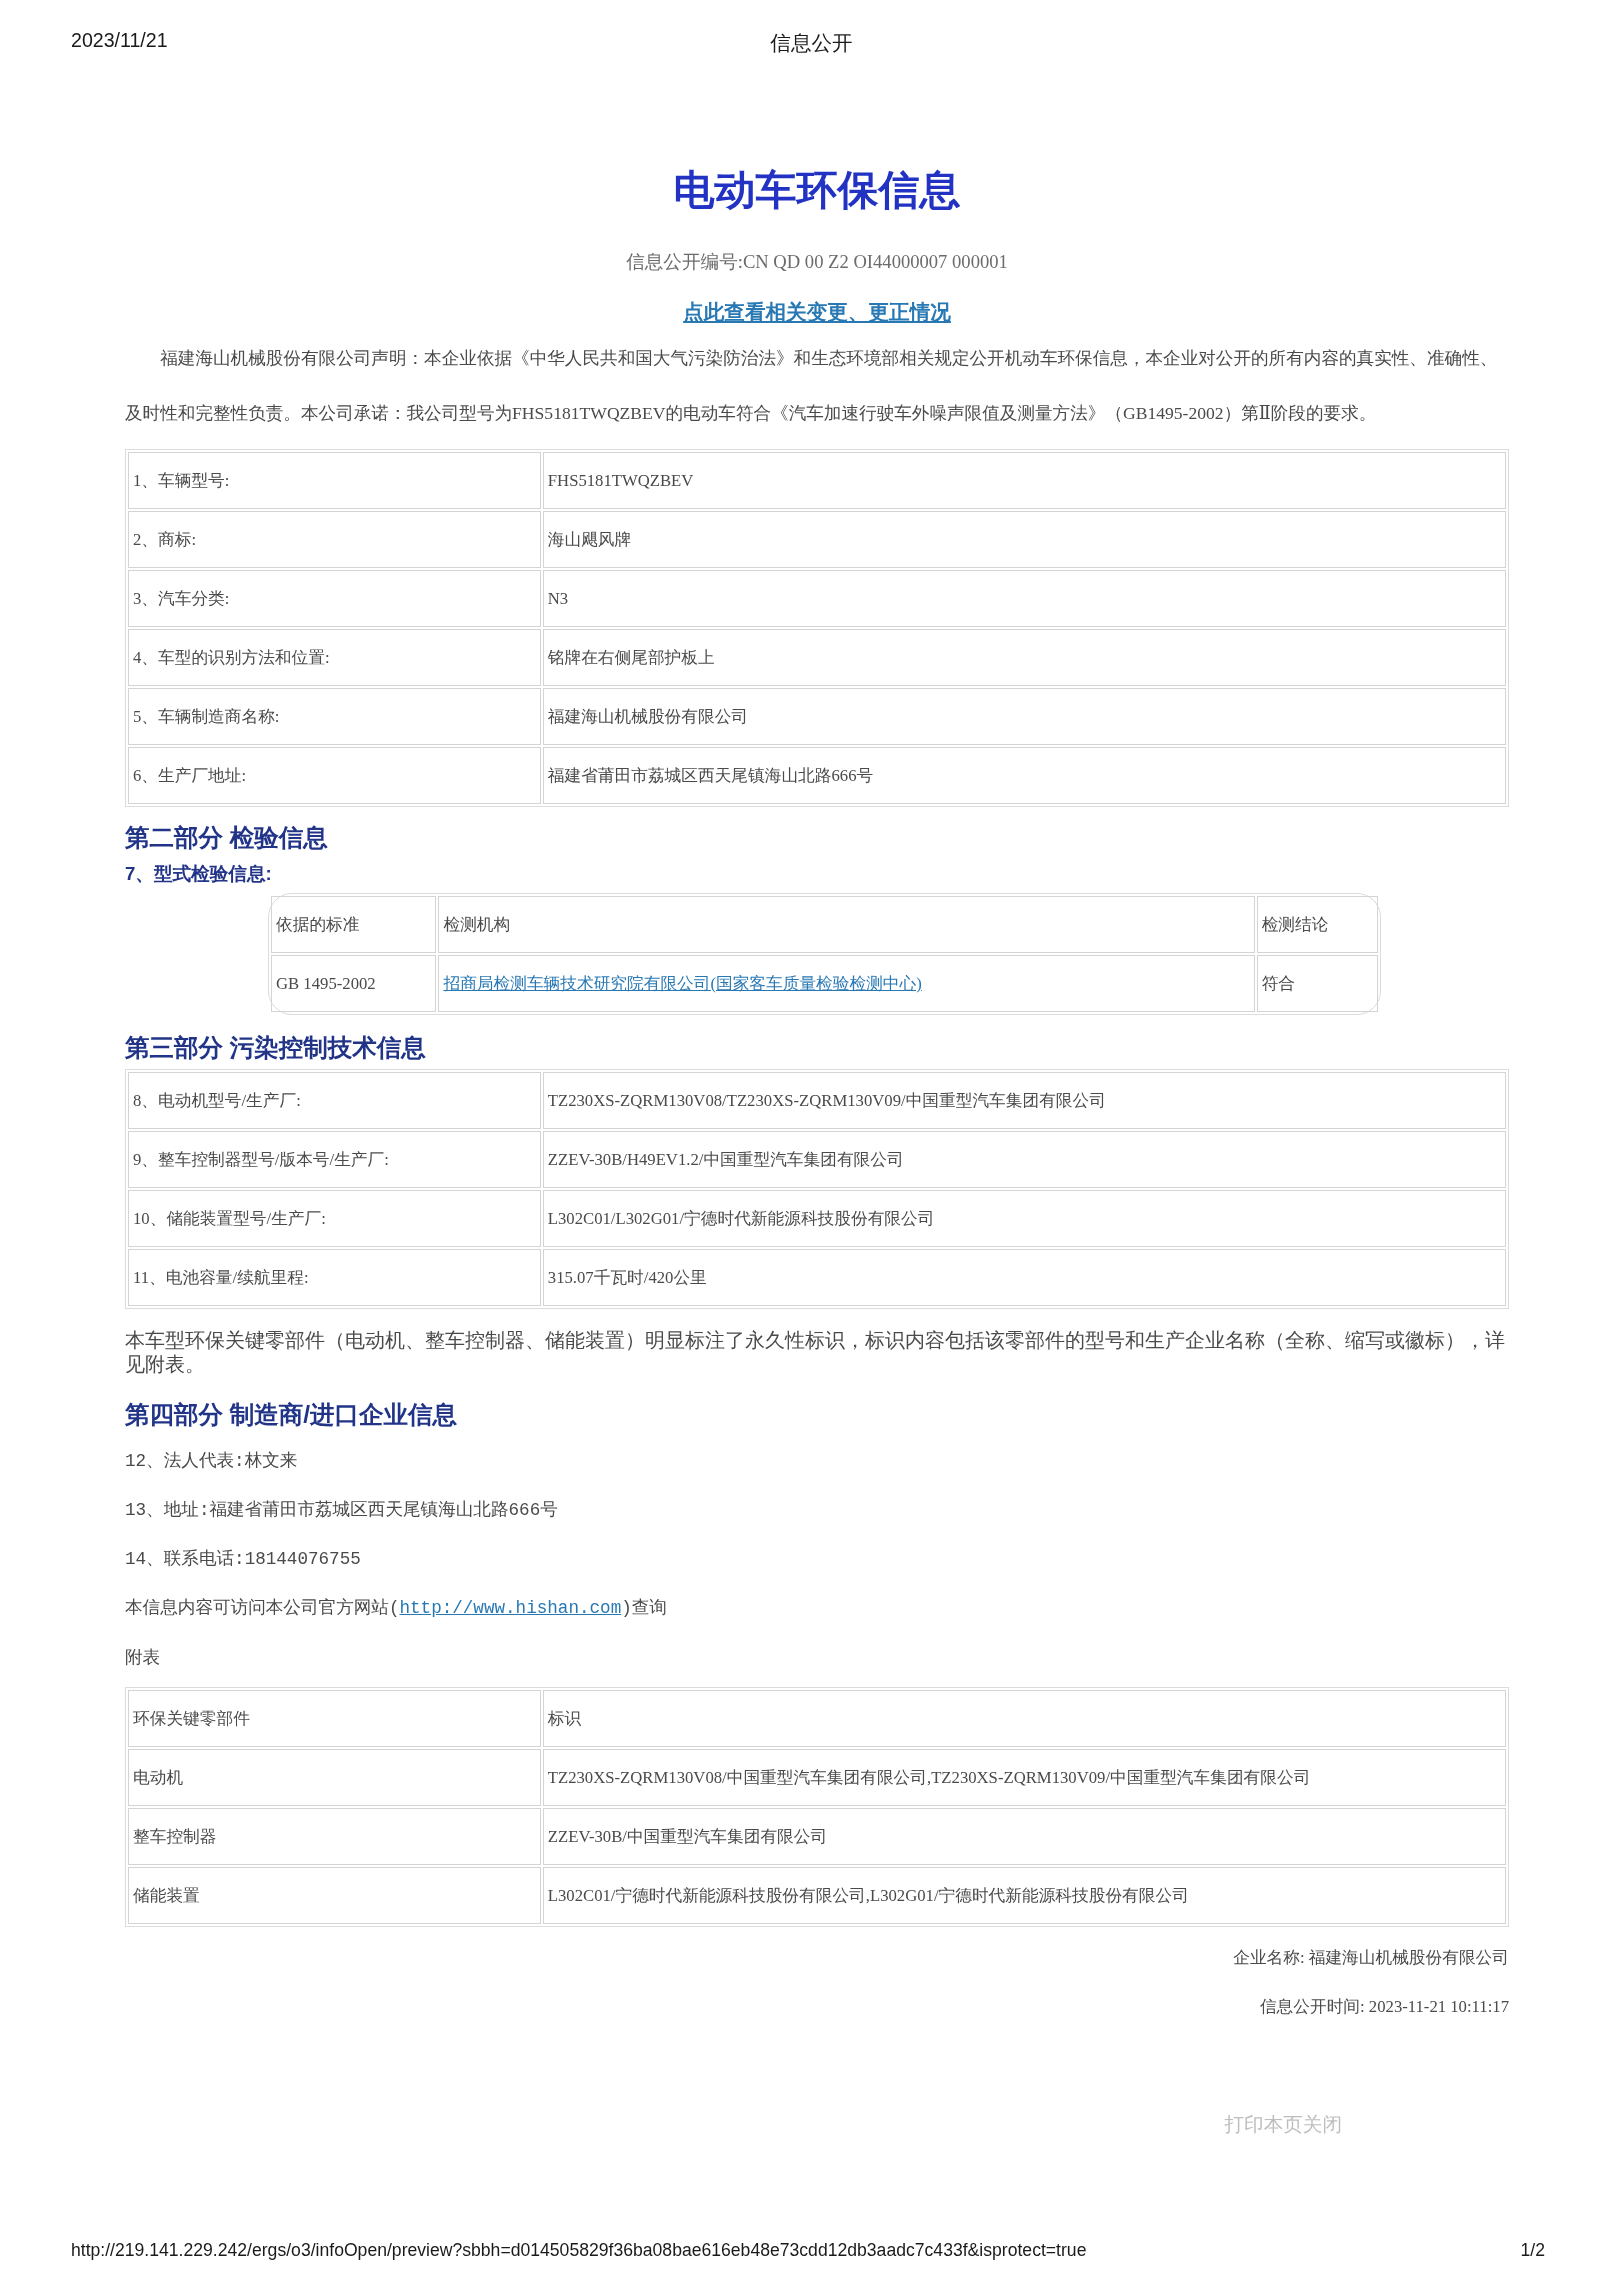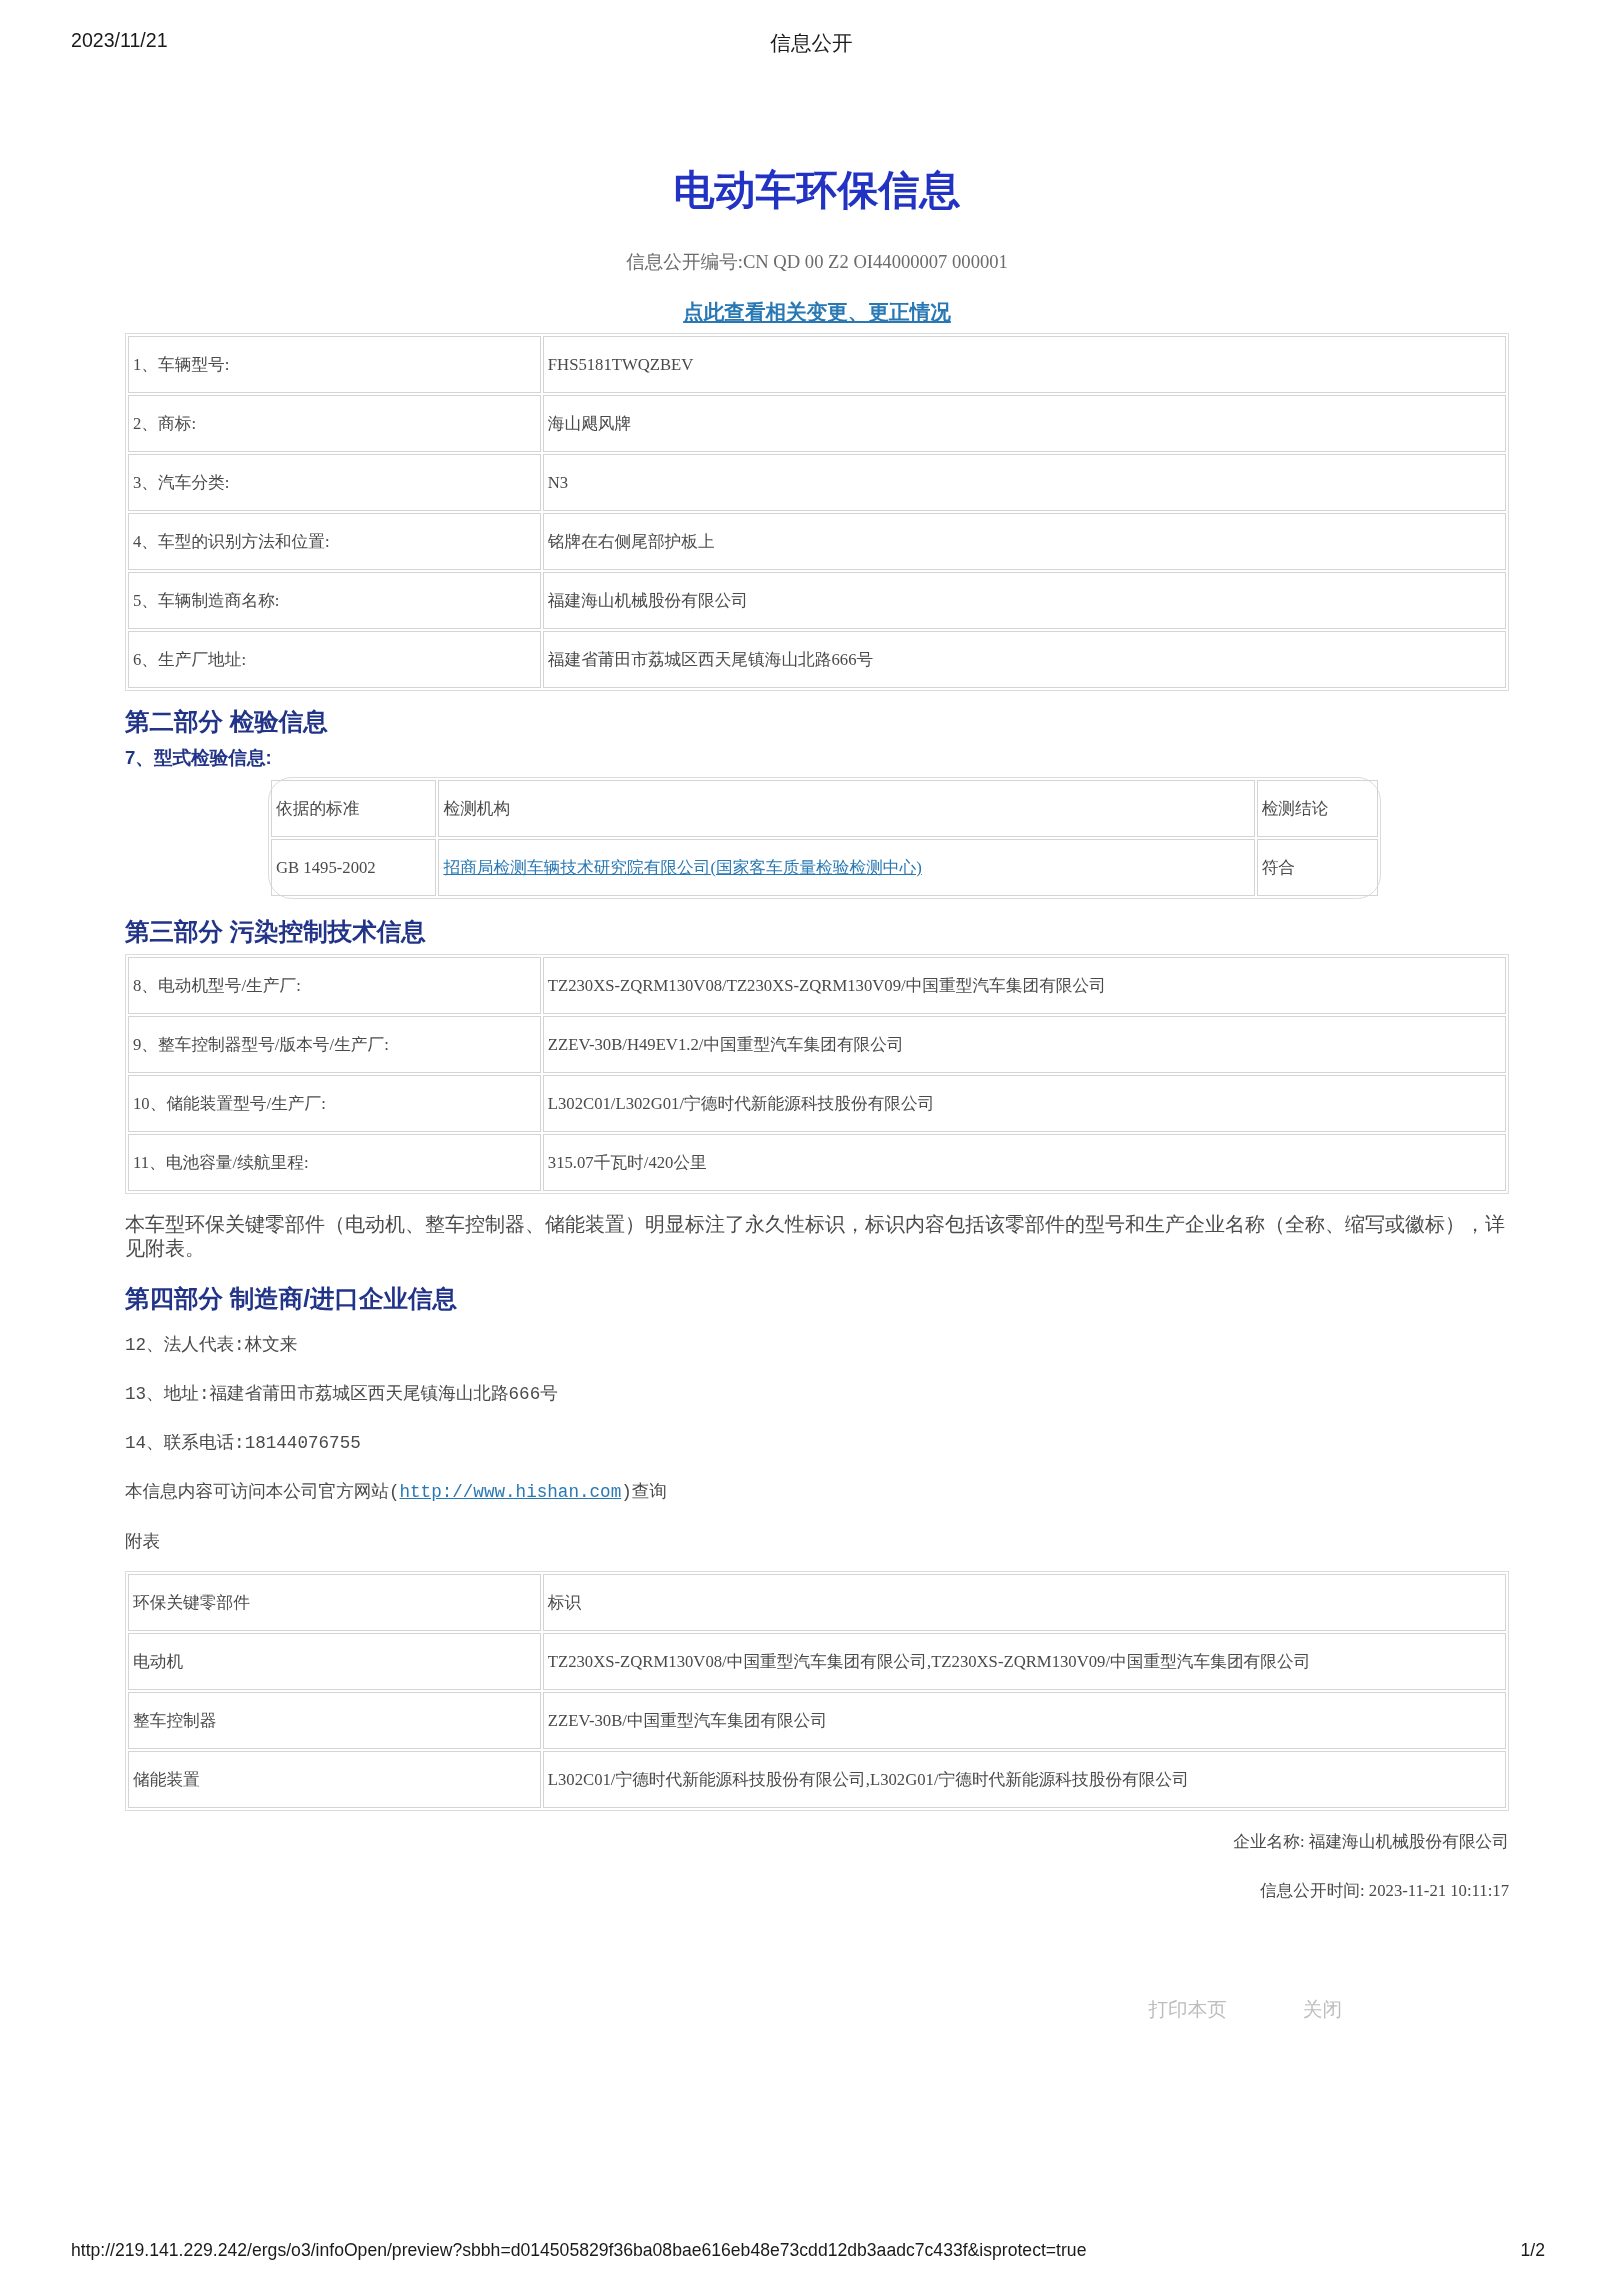--- a/index.html
+++ b/index.html
@@ -32,21 +32,21 @@
     font-size:16.7px;font-weight:normal;text-align:left;vertical-align:middle;color:#4a4a4a;}
   table.kv td.k{width:30%;}
   table.insp{width:1113px;margin-left:143px;border-radius:24px;}
   table.insp td.c1{width:15%;} table.insp td.c2{width:74%;} table.insp td.c3{width:11%;}
   .note{margin-top:19.6px;font-size:20px;line-height:23.5px;}
   .s4-item{margin-top:25.5px;font-size:17.6px;line-height:23.5px;font-family:Liberation Mono, monospace;}
   .s4-first{margin-top:21.6px;}
   .attach-label{margin-top:25.5px;font-size:17.6px;line-height:23.5px;}
   .sig{ text-align:right;font-size:16.7px;line-height:21.6px;}
   .sig-company{margin-top:19.6px;} .sig-time{margin-top:27.4px;}
-  .actions{margin:94px 167px 0 0;display:flex;justify-content:flex-end;gap:76px;}
+  .actions{margin:94px 167px 0 0;display:flex;justify-content:flex-end;}
   .actions a{color:#bdbdbd;font-size:19.6px;text-decoration:none;cursor:pointer;}
   .footer{position:absolute;left:71px;right:78px;bottom:35px;
     display:flex;justify-content:space-between;align-items:flex-end;
     font-family:Liberation Sans, sans-serif;font-size:17.6px;color:#1a1a1a;}
 </style>
 </head>
 <body>
 
 <div class="topbar">
   <span class="date">2023/11/21</span>
@@ -56,20 +56,21 @@
 <div class="content">
 
   <h1 class="doc-title">电动车环保信息</h1>
 
   <div class="doc-number">信息公开编号:CN QD 00 Z2 OI44000007 000001</div>
 
   <div class="change-link-row">
     <a class="link" href="#">点此查看相关变更、更正情况</a>
   </div>
 
+  <p class="declaration">福建海山机械股份有限公司声明：本企业依据《中华人民共和国大气污染防治法》和生态环境部相关规定公开机动车环保信息，本企业对公开的所有内容的真实性、准确性、及时性和完整性负责。本公司承诺：我公司型号为FHS5181TWQZBEV的电动车符合《汽车加速行驶车外噪声限值及测量方法》（GB1495-2002）第Ⅱ阶段的要求。</p>
 
   <table class="grid kv">
     <tbody>
       <tr>
         <td class="k">1、车辆型号:</td>
         <td>FHS5181TWQZBEV</td>
       </tr>
       <tr>
         <td class="k">2、商标:</td>
         <td>海山飓风牌</td>

